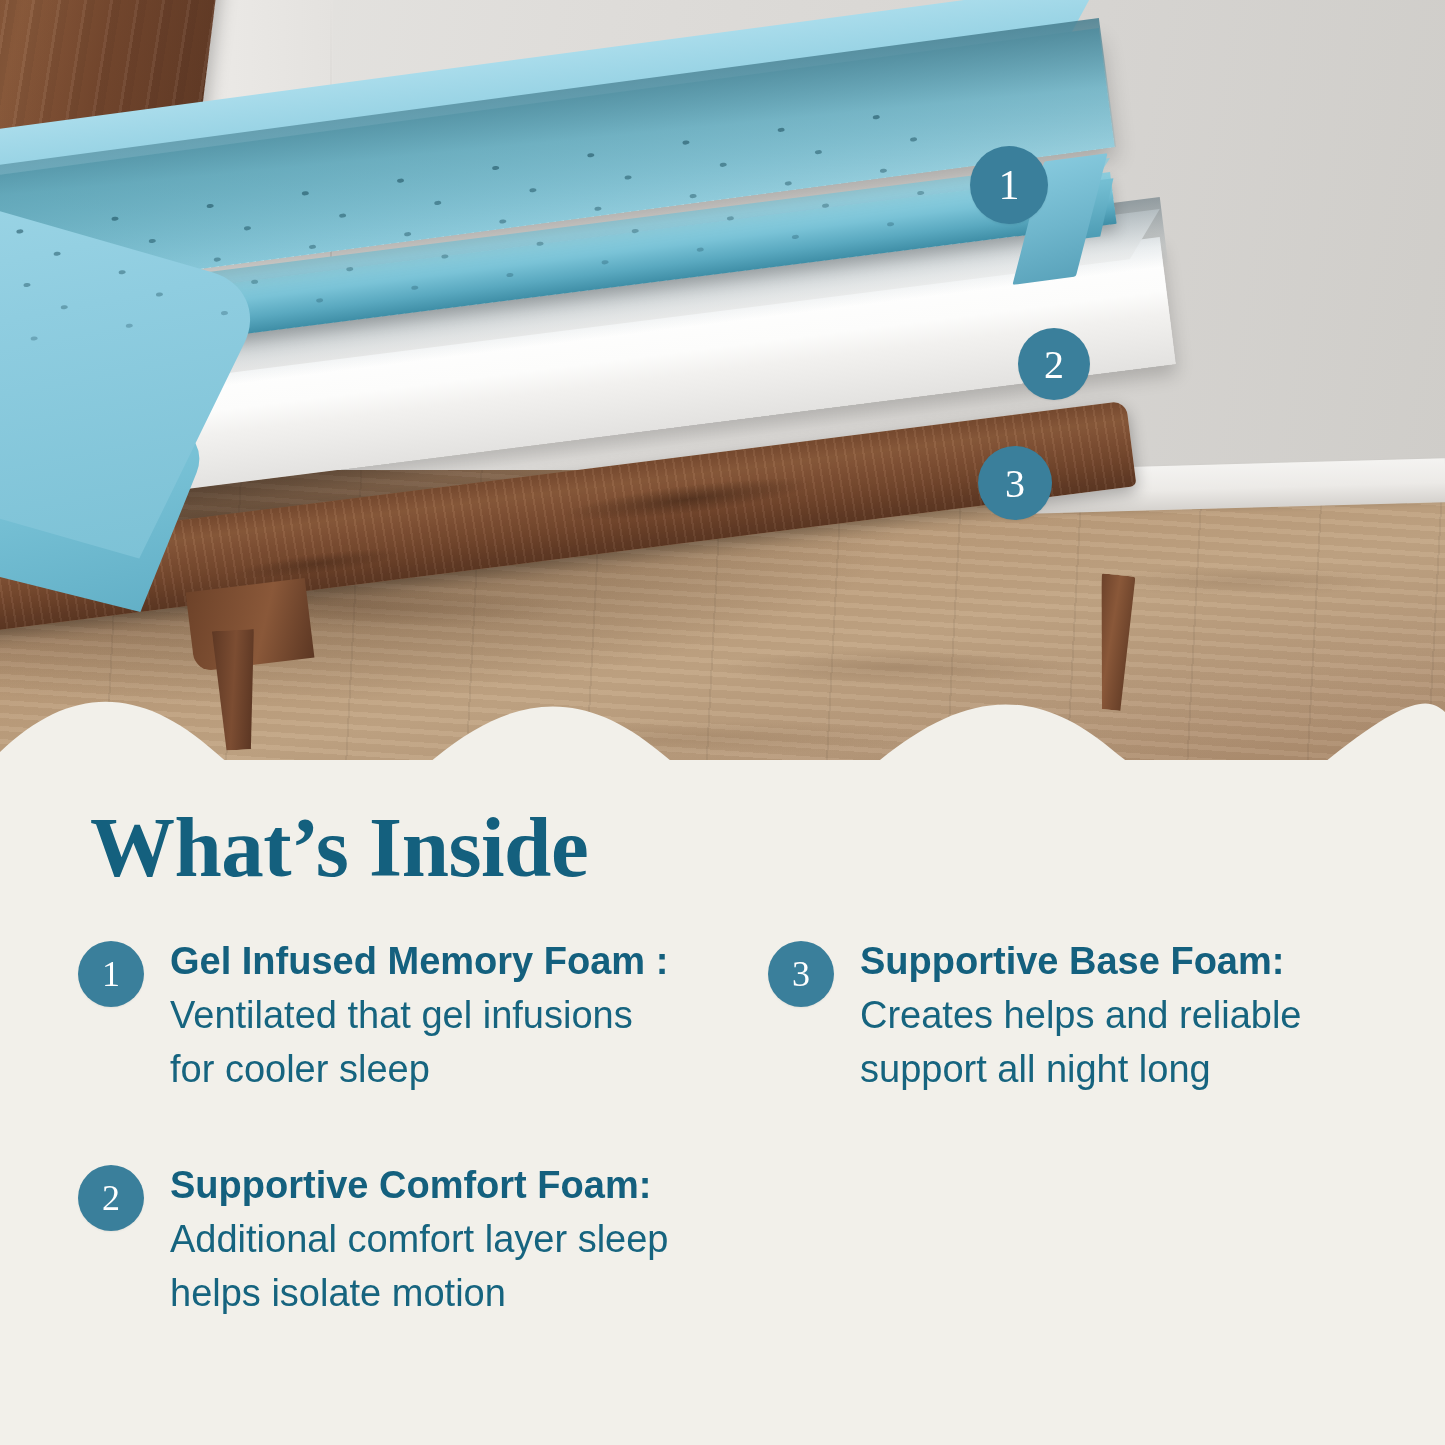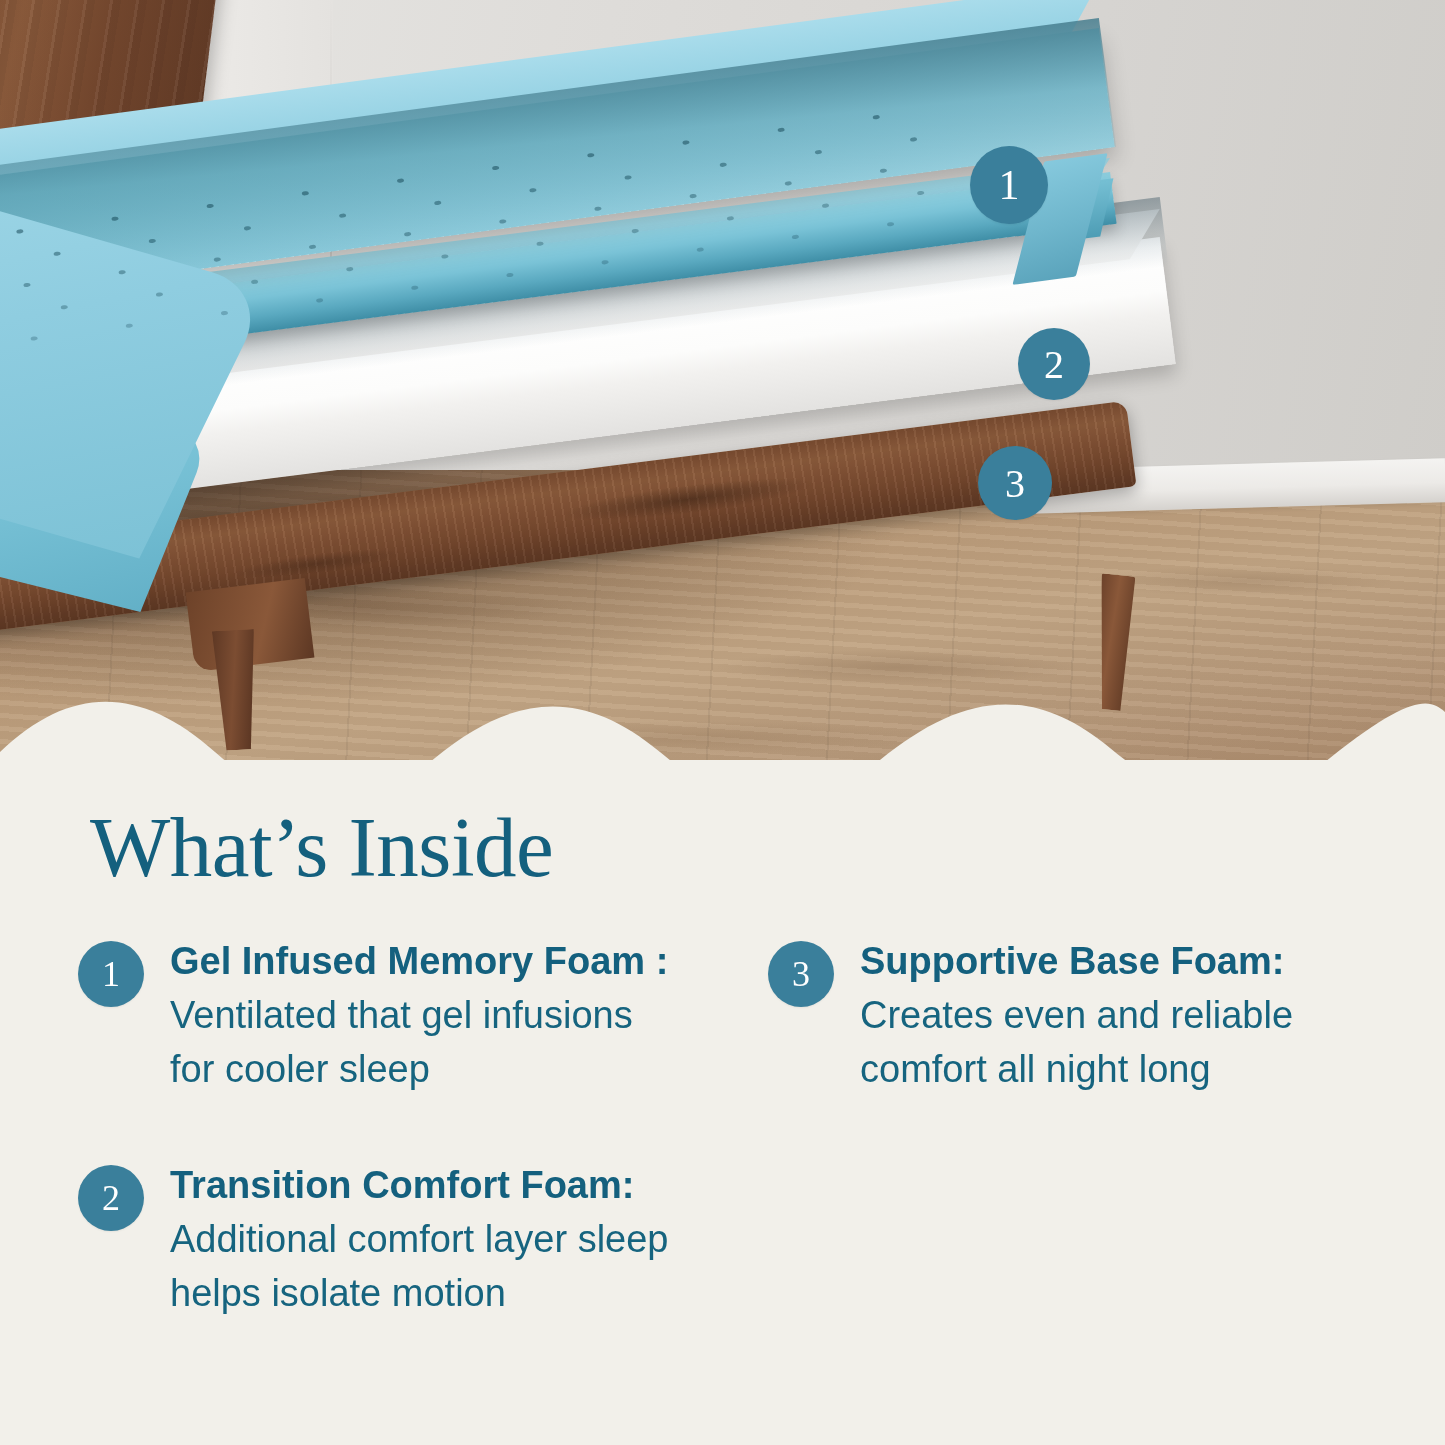--- a/index.html
+++ b/index.html
@@ -202,21 +202,21 @@
   }
 
   
   .content{
     position:absolute;left:0;top:760px;width:1445px;height:685px;
     background:#f2f0ea;
   }
   .heading{
     position:absolute;left:90px;top:45px;
     font-family:"Liberation Serif", serif;
-    font-size:85px;font-weight:400;color:#14607e;
+    font-size:85px;font-weight:700;color:#14607e;
     letter-spacing:-.5px;line-height:1;
     white-space:nowrap;
   }
   .cols{
     position:absolute;left:78px;top:175px;width:1300px;
     display:flex;gap:80px;
   }
   .col{width:610px;}
   .item{display:flex;gap:26px;margin-bottom:62px;}
   .badge{
@@ -362,34 +362,34 @@
           <div class="itext">
             <b>Gel Infused Memory Foam :</b><span class="body"> Ventilated that gel infusions for cooler sleep</span>
           </div>
         </div>
 
         <div class="item">
           <div class="badge">
             <span>2</span>
           </div>
           <div class="itext">
-            <b>Transition Comfort Foam:</b><span class="body"> Additional comfort layer sleep helps isolate motion</span>
+            <b>Supportive Comfort Foam:</b><span class="body"> Additional comfort layer sleep helps isolate motion</span>
           </div>
         </div>
 
       </div>
 
       <div class="col">
 
         <div class="item">
           <div class="badge">
             <span>3</span>
           </div>
           <div class="itext">
-            <b>Supportive Base Foam:</b><span class="body"> Creates even and reliable comfort all night long</span>
+            <b>Supportive Base Foam:</b><span class="body"> Creates helps and reliable support all night long</span>
           </div>
         </div>
 
       </div>
     </div>
   </div>
 
 </div>
 
 </body></html>

